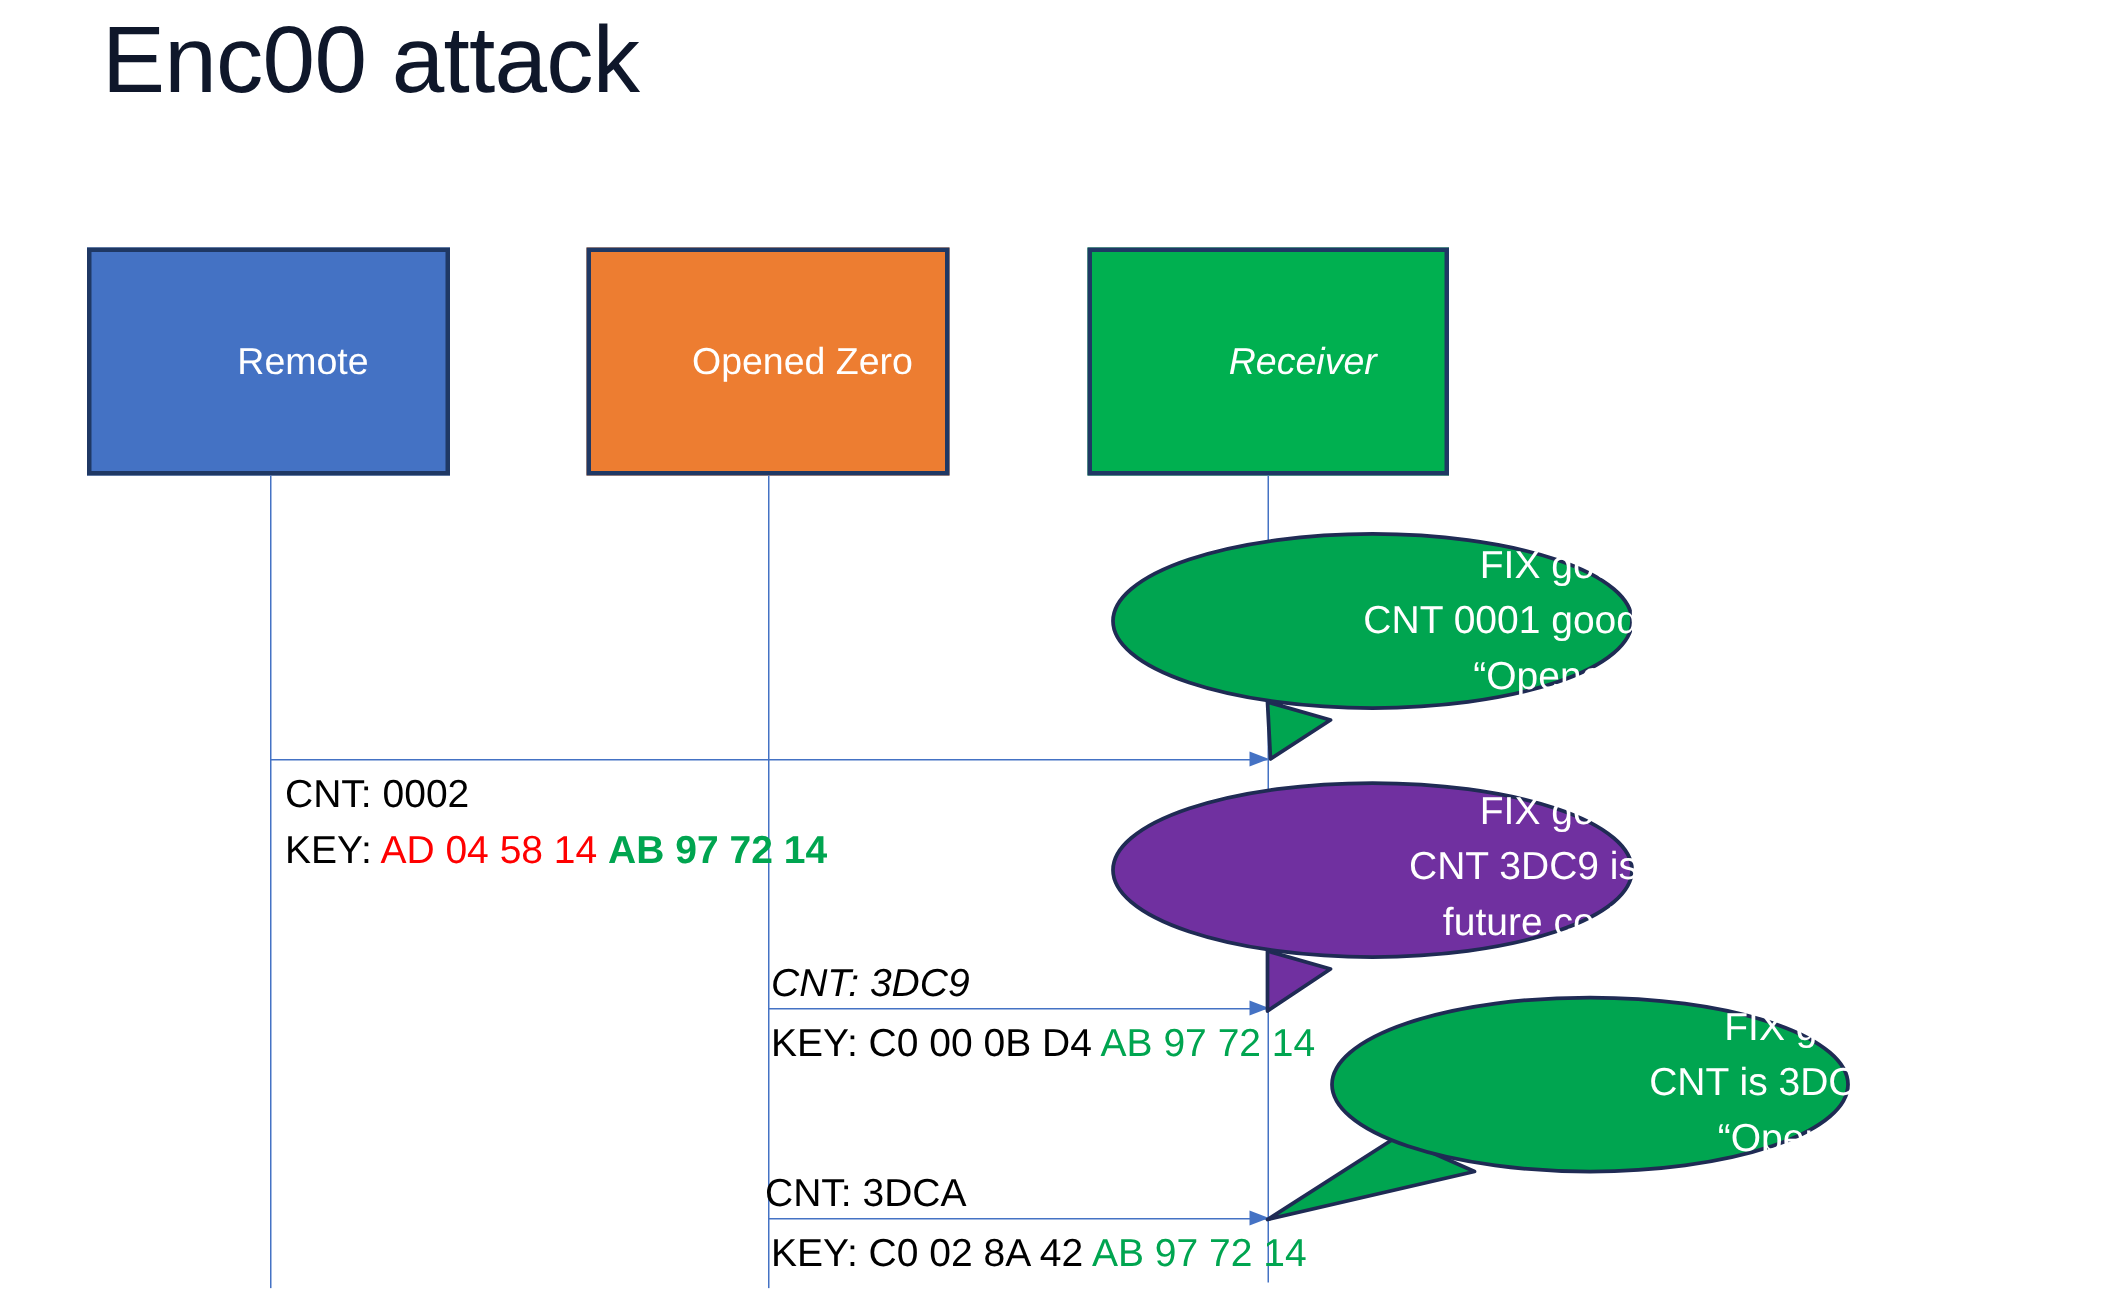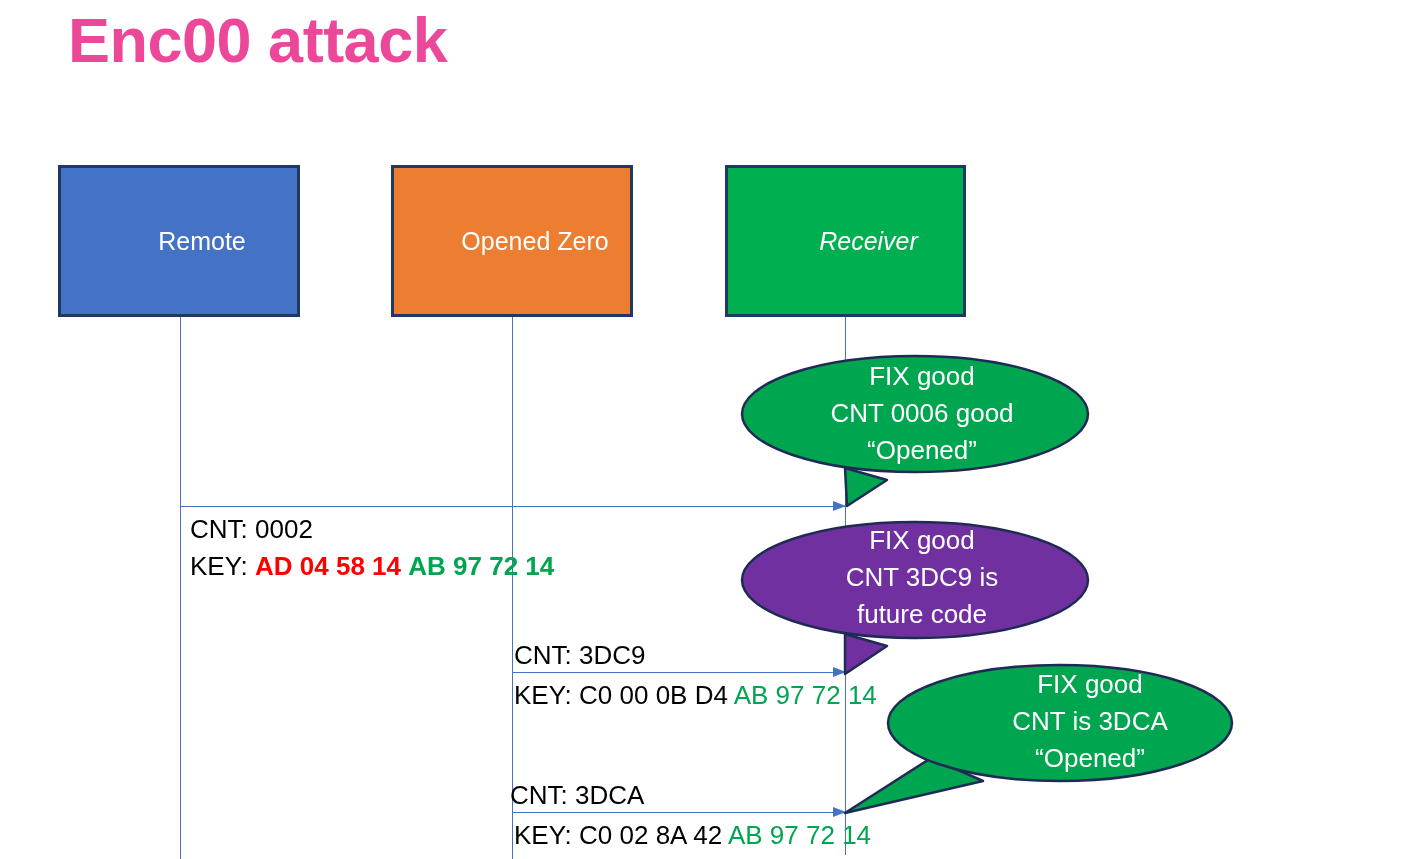--- a/index.html
+++ b/index.html
@@ -19,22 +19,22 @@
     overflow: hidden;
   }
 
   
   .slide-title {
     position: absolute;
     left: 68px;
     top: 2px;
     font-size: 63px;
     line-height: 76px;
-    font-weight: 700;
-    color: #ec4899;
+    font-weight: 400;
+    color: #0f172a;
     letter-spacing: -0.5px;
     white-space: nowrap;
   }
 
   
   .actor-box {
     position: absolute;
     box-sizing: border-box;
     border: 3px solid #1F3864;
     display: flex;
@@ -85,43 +85,43 @@
   #arrow-3 { left: 512px; top: 812px; width: 333px; }
 
   
   .msg-text {
     position: absolute;
     font-size: 26px;
     line-height: 37px;
     color: #000000;
     white-space: nowrap;
   }
-  .msg-text .seg-red   { color: #FF0000; font-weight: bold; }
+  .msg-text .seg-red   { color: #FF0000; font-weight: normal; }
   .msg-text .seg-green-b { color: #00A550; font-weight: bold; }
   .msg-text .seg-green { color: #00A550; }
 
   #msg1-above { left: 190px; top: 468px; }
   #msg1-below { left: 190px; top: 511px; }
-  #msg2-above { left: 514px; top: 637px; }
+  #msg2-above { left: 514px; top: 637px; font-style: italic; }
   #msg2-below { left: 514px; top: 677px; }
   #msg3-above { left: 510px; top: 777px; }
   #msg3-below { left: 514px; top: 817px; }
 
   
   .bubble-wrap { position: absolute; }
   #bubble-1 { left: 735px; top: 348px; width: 365px; height: 170px; }
   #bubble-2 { left: 735px; top: 512px; width: 365px; height: 175px; }
   #bubble-3 { left: 835px; top: 655px; width: 440px; height: 175px; }
 
   .bubble-text {
     position: absolute;
     color: #ffffff;
     font-size: 26px;
     line-height: 37px;
-    text-align: center;
+    text-align: right;
     white-space: nowrap;
   }
   #bubble-1-text { left: 752px; top: 358px; width: 340px; }
   #bubble-2-text { left: 752px; top: 522px; width: 340px; }
   #bubble-3-text { left: 925px; top: 666px; width: 330px; }
 </style>
 </head>
 <body>
 
 <div id="slide">
@@ -159,21 +159,21 @@
 
   <div class="bubble-wrap" id="bubble-1">
     <svg width="365" height="170" viewBox="0 0 365 170">
       <path d="M 43,9 L 60,9 L 55,42 Z" fill="#00A550" stroke="#1F2B54" stroke-width="2.5" stroke-linejoin="round" transform="translate(65,88) rotate(6)"></path>
       <path d="M 110,120 L 112,158 L 152,132 Z" fill="#00A550" stroke="#1F2B54" stroke-width="2.5" stroke-linejoin="round"></path>
       <ellipse cx="180" cy="66" rx="173" ry="58" fill="#00A550" stroke="#1F2B54" stroke-width="2.5"></ellipse>
     </svg>
   </div>
   <div class="bubble-text" id="bubble-1-text">
     <div>FIX good</div>
-    <div>CNT 0006 good</div>
+    <div>CNT 0001 good</div>
     <div>“Opened”</div>
   </div>
 
   <div class="bubble-wrap" id="bubble-2">
     <svg width="365" height="175" viewBox="0 0 365 175">
       <path d="M 110,122 L 110,162 L 152,134 Z" fill="#7030A0" stroke="#1F2B54" stroke-width="2.5" stroke-linejoin="round"></path>
       <ellipse cx="180" cy="68" rx="173" ry="58" fill="#7030A0" stroke="#1F2B54" stroke-width="2.5"></ellipse>
     </svg>
   </div>
   <div class="bubble-text" id="bubble-2-text">

